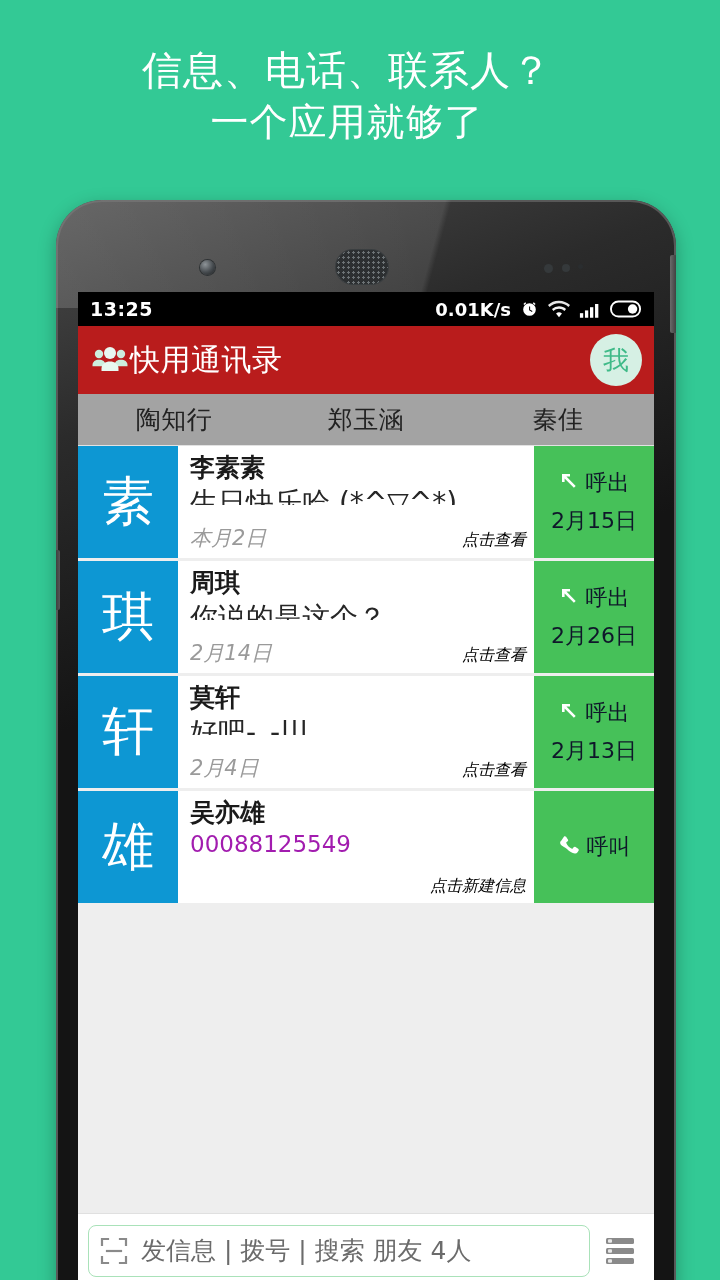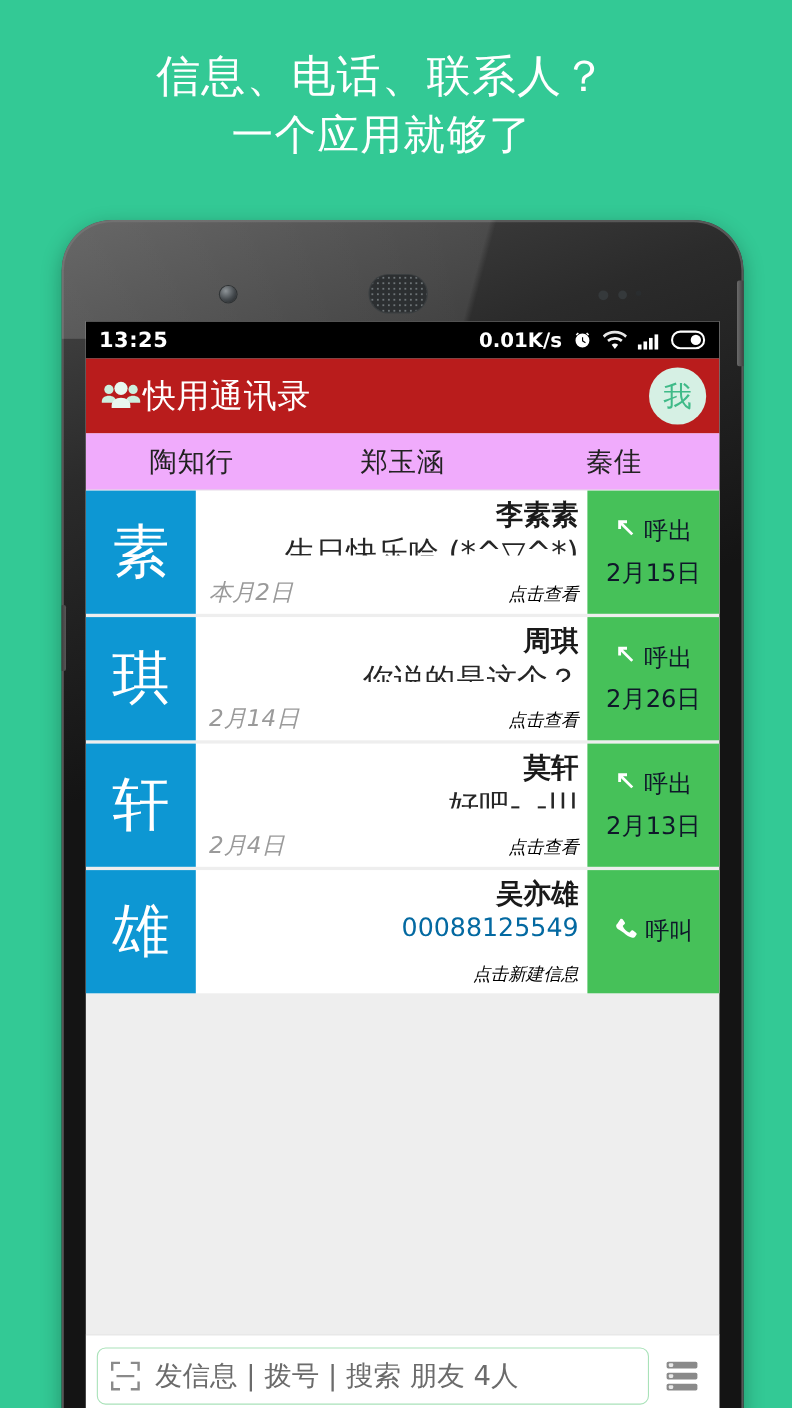--- a/index.html
+++ b/index.html
@@ -93,21 +93,21 @@
   .group-icon { width: 36px; height: 28px; margin-right: 2px; }
   .me-btn {
     margin-left: auto; width: 52px; height: 52px; border-radius: 50%;
     background: #d6f0e4; color: #3fba88;
     display: flex; align-items: center; justify-content: center;
     font-size: 26px; font-weight: 400;
   }
 
   
   .tabs {
-    height: 52px; background: #f0abfc;
+    height: 52px; background: #a3a3a3;
     display: flex; align-items: center;
     border-bottom: 1px solid #e2e2e2;
   }
   .tab {
     flex: 1; text-align: center; color: #222;
     font-size: 25px; letter-spacing: .5px;
   }
 
   
   .list { background: #eeeeee; }
@@ -115,26 +115,26 @@
     display: flex; height: 112px; background: #ffffff;
     margin-bottom: 3px; align-items: stretch;
   }
   .avatar {
     width: 100px; flex: 0 0 100px; background: #0d97d3;
     color: #ffffff; font-size: 52px; font-weight: 400;
     display: flex; align-items: center; justify-content: center;
   }
   .row-mid {
     flex: 1; min-width: 0; padding: 7px 8px 6px 12px;
-    display: flex; flex-direction: column; justify-content: center; text-align: right;
+    display: flex; flex-direction: column; justify-content: center;
   }
   .row-name { font-size: 25px; color: #1a1a1a; font-weight: 700; line-height: 1.18; }
   .row-msg  { font-size: 28px; color: #262626; line-height: 1.3; margin-top: 2px;
               white-space: nowrap; overflow: hidden; text-overflow: ellipsis; }
-  .row-msg.num { color: #0369a1; font-size: 23px; }
+  .row-msg.num { color: #a21caf; font-size: 23px; }
   .row-foot { display: flex; align-items: baseline; margin-top: 19px; font-style: italic; }
   .row-date { font-size: 21px; color: #9a9a9a; }
   .row-hint { margin-left: auto; font-size: 16px; color: #000000; }
   .action {
     width: 120px; flex: 0 0 120px; background: #46c159; color: #0f172a;
     display: flex; flex-direction: column; align-items: center; justify-content: center;
     gap: 8px;
   }
   .action.single { justify-content: center; }
   .action-top { display: flex; align-items: center; gap: 7px; font-size: 22px; }

